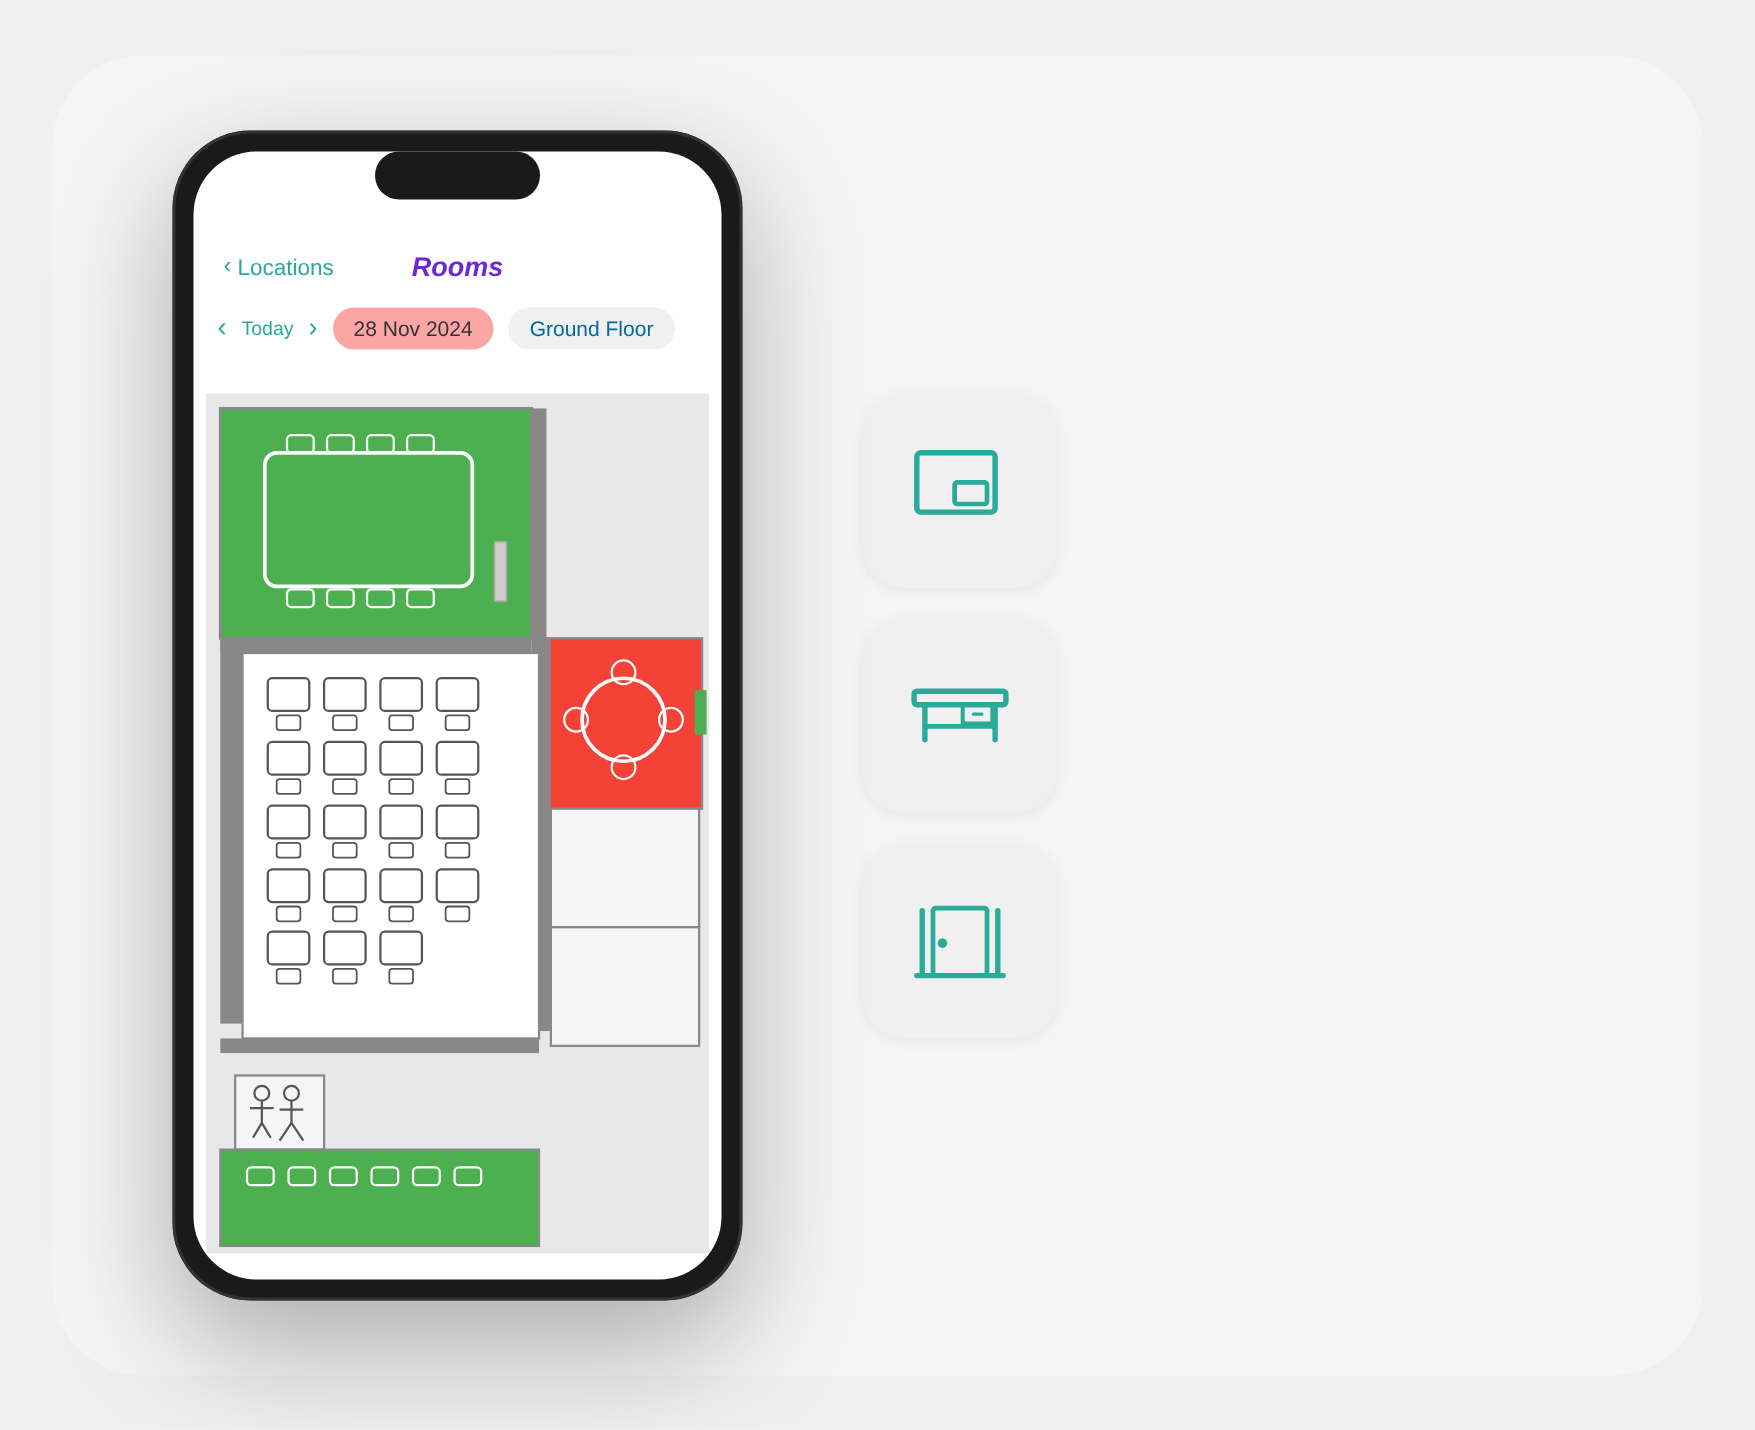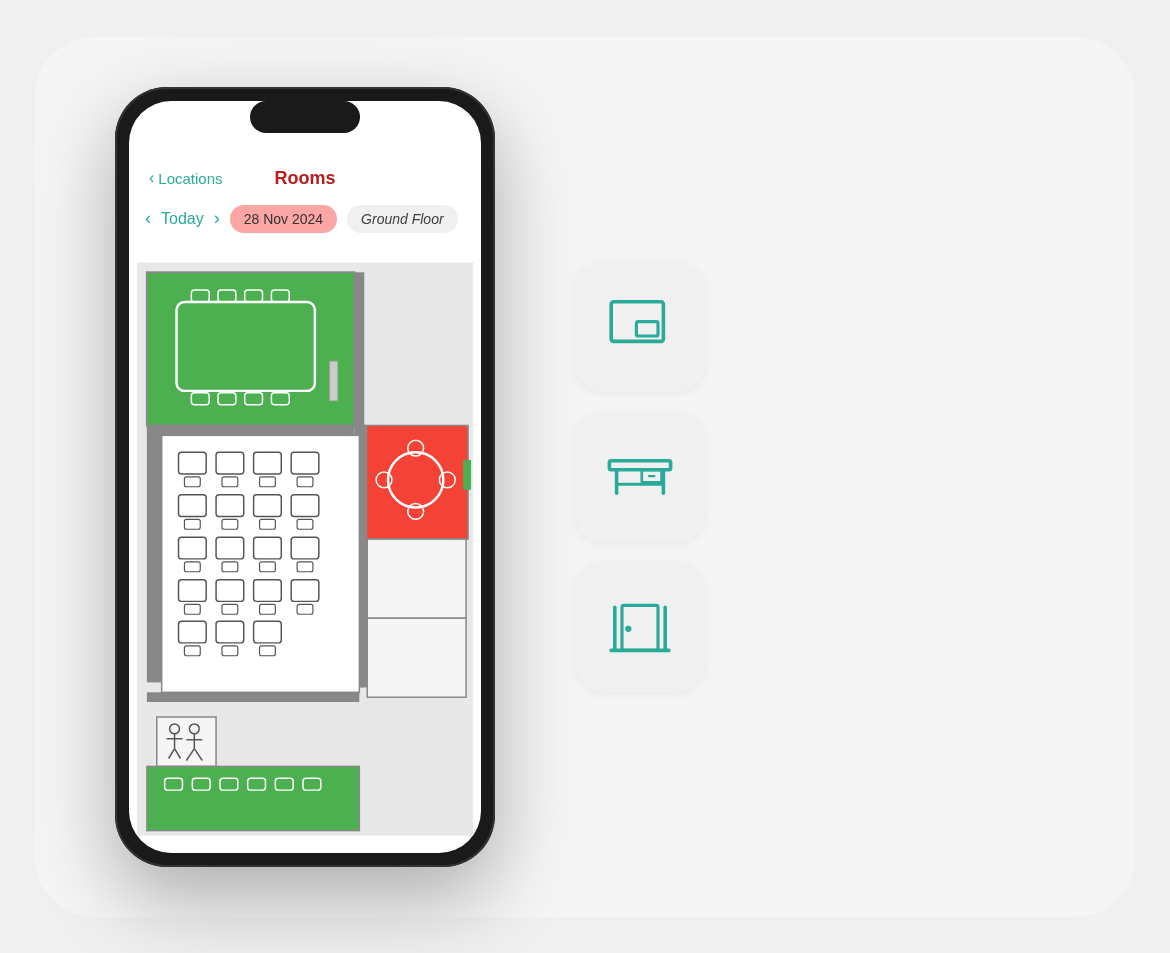--- a/index.html
+++ b/index.html
@@ -92,60 +92,60 @@
     }
 
     .back-chevron {
       font-size: 16px;
       color: #2aaa99;
     }
 
     .screen-title {
       font-size: 18px;
       font-weight: 700;
-      color: #b91c1c;
+      color: #6d28d9;
+      font-style: italic;
     }
 
     
     .date-nav {
       display: flex;
       align-items: center;
       gap: 10px;
       padding: 8px 16px;
     }
 
     .nav-arrow {
       color: #2aaa99;
       font-size: 18px;
       font-weight: 300;
     }
 
     .today-label {
       color: #2aaa99;
-      font-size: 16px;
+      font-size: 13px;
       font-weight: 500;
     }
 
     .date-pill {
       background: #fca5a5;
       border-radius: 20px;
       padding: 6px 14px;
       font-size: 14px;
       color: #333;
       font-weight: 500;
     }
 
     .floor-pill {
       background: #f0f0f0;
       border-radius: 20px;
       padding: 6px 14px;
       font-size: 14px;
-      color: #404040;
+      color: #0369a1;
       font-weight: 500;
-      font-style: italic;
     }
 
     
     .floor-plan {
       flex: 1;
       position: relative;
       overflow: hidden;
       margin: 4px 8px 0 8px;
     }
 

